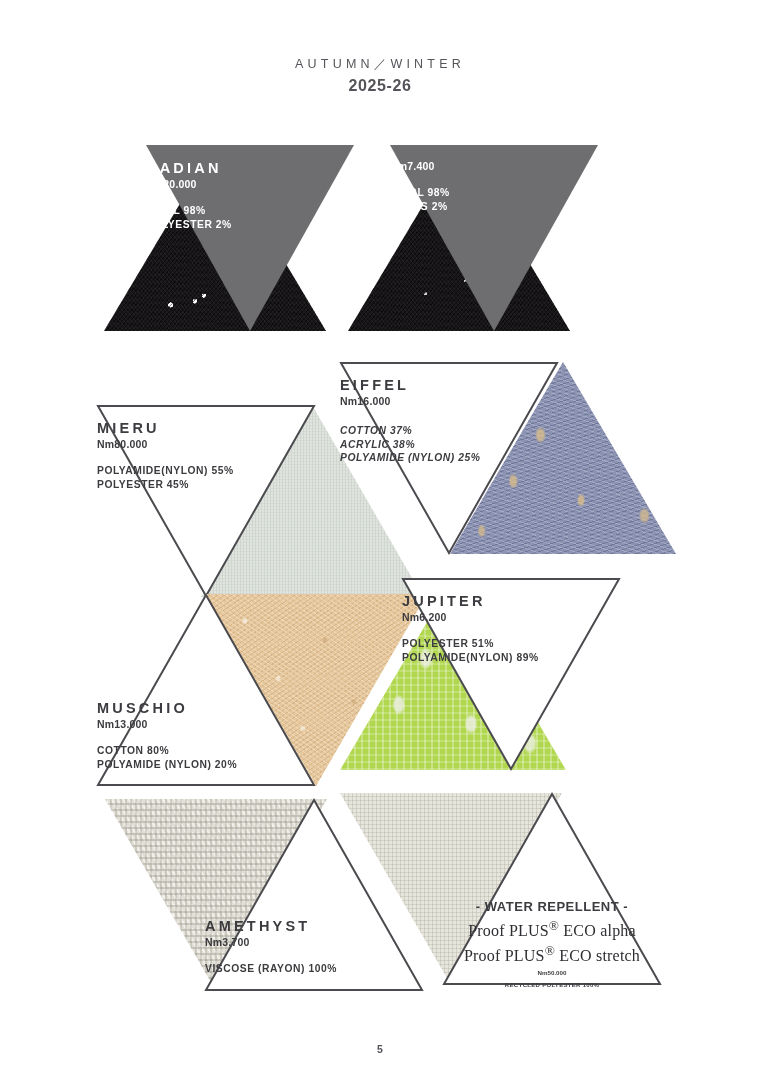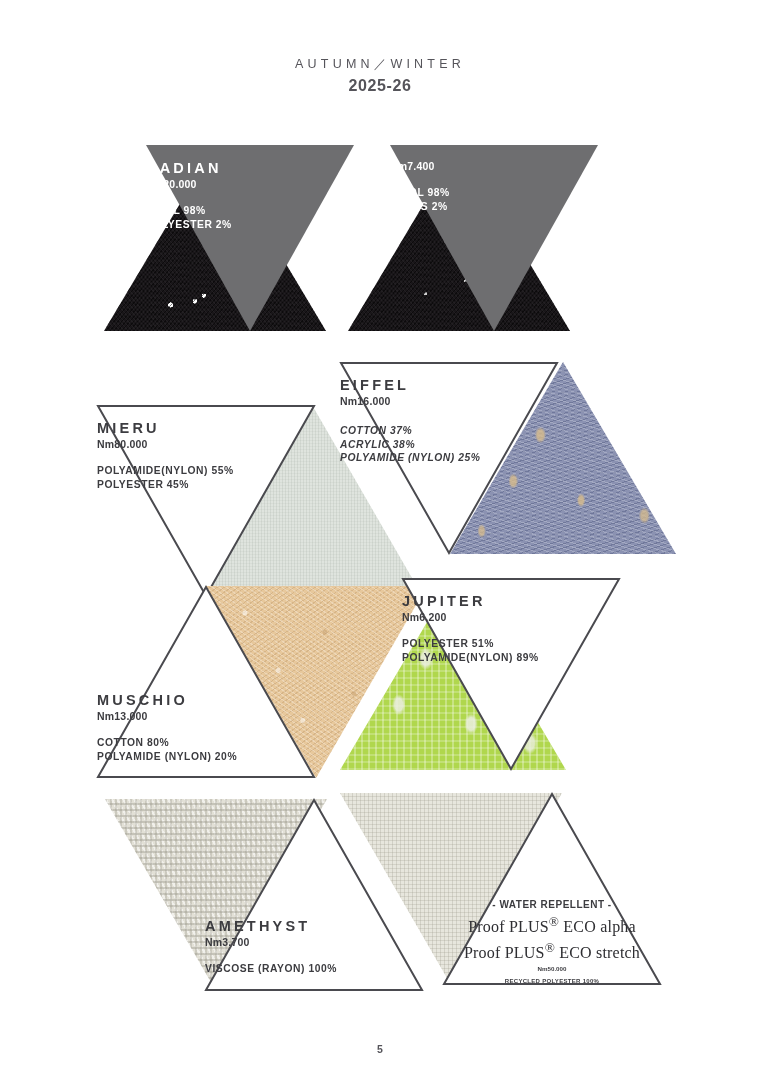--- a/index.html
+++ b/index.html
@@ -51,21 +51,21 @@
     margin-top: 1px; white-space: nowrap;
   }
   .comp {
     margin-top: 13px; font-size: 10.3px; letter-spacing: 0.55px;
     font-weight: 700; color: #3c3c40; white-space: nowrap; line-height: 1.3;
   }
   .txt.light .name, .txt.light .nm, .txt.light .comp { color: #ffffff; }
 
   
   .pp { position: absolute; text-align: center; line-height: 1.2; }
-  .pp-tag { font-size: 10px; letter-spacing: 0.5px; font-weight: 700; color: #3c3c40; white-space: nowrap; }
+  .pp-tag { font-size: 13px; letter-spacing: 0.5px; font-weight: 700; color: #3c3c40; white-space: nowrap; }
   .pp-line {
     font-family: "Liberation Serif", serif;
     font-size: 16px; color: #2e2e32; white-space: nowrap; margin-top: 3px;
     letter-spacing: 0.2px;
   }
   .pp-line .lt { font-weight: 400; margin-top: 24px; }
   .pp-nm { font-size: 6.2px; font-weight: 700; color: #3c3c40; margin-top: 3px; white-space: nowrap; }
   .pp-fiber { font-size: 6px; font-weight: 700; letter-spacing: 0.3px; color: #3c3c40; margin-top: 6px; white-space: nowrap; }
 
   
@@ -174,21 +174,21 @@
           <div>COTTON 37%</div>
           <div>ACRYLIC 38%</div>
           <div>POLYAMIDE (NYLON) 25%</div>
         </div>
       </div>
     </div>
   </div>
 
   <div class="row" style="top:578px; height:196px;">
 
-    <div class="cell" style="left:97px; top:8px; width:260px; height:192px;">
+    <div class="cell" style="left:97px; top:16px; width:260px; height:192px;">
       <div class="tri down swatch" style="left:108px; top:0; width:222px; height:192px;
                   background:
                     radial-gradient(circle at 18% 14%, rgba(255,255,255,.55) 0 2px, transparent 3px),
                     radial-gradient(circle at 54% 24%, rgba(190,150,100,.45) 0 2px, transparent 3px),
                     radial-gradient(circle at 33% 44%, rgba(255,255,255,.5) 0 2px, transparent 3px),
                     radial-gradient(circle at 67% 56%, rgba(190,150,100,.4) 0 2px, transparent 3px),
                     radial-gradient(circle at 44% 70%, rgba(255,255,255,.5) 0 2px, transparent 3px),
                     repeating-linear-gradient(35deg, rgba(255,255,255,.28) 0 1px, transparent 1px 4px),
                     repeating-linear-gradient(-35deg, rgba(175,135,88,.30) 0 1px, transparent 1px 4px),
                     #e7c89c;"></div>

